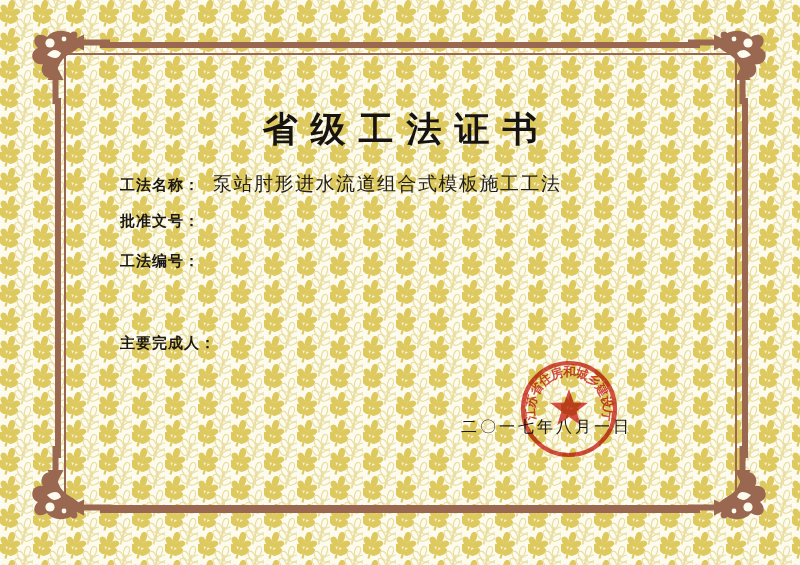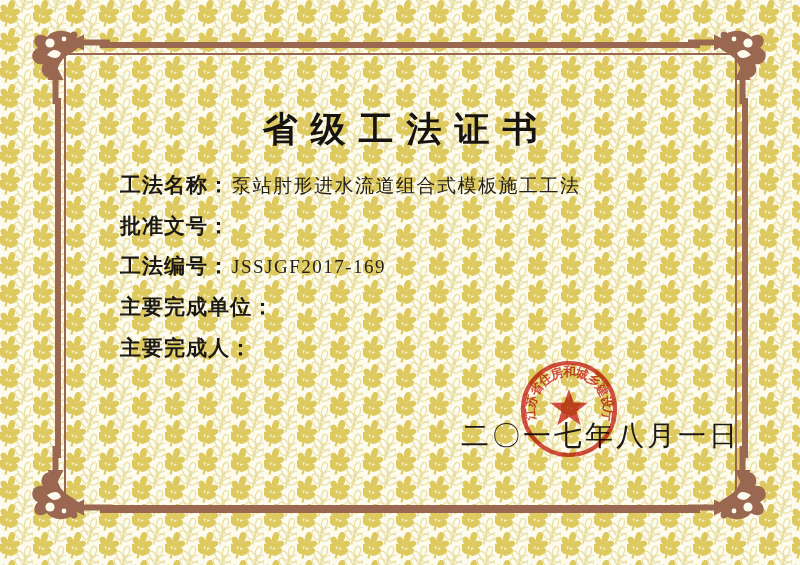--- a/index.html
+++ b/index.html
@@ -27,26 +27,26 @@
   .orn-tr{left:688px;top:22px; transform:scaleX(-1);}
   .orn-bl{left:28px; top:446px;transform:scaleY(-1);}
   .orn-br{left:688px;top:446px;transform:scale(-1,-1);}
   
   .title{
     position:absolute;left:0;top:106px;width:800px;z-index:3;
     text-align:center;font-size:35px;font-weight:900;color:#171310;
     letter-spacing:13px;padding-left:13px;box-sizing:border-box;
   }
   .field-row{position:absolute;left:120px;z-index:3;display:flex;align-items:baseline;white-space:nowrap;}
-  .row-0{top:171px;} .row-1{top:212px;} .row-2{top:252px;} .row-3{top:293px;} .row-4{top:334px;text-align:right;}
-  .field-label{font-size:21px;font-weight:800;color:#1c1814;letter-spacing:1px;}
-  .field-value{font-size:19px;color:#242019;margin-left:2px;letter-spacing:1.5px;}
+  .row-0{top:171px;} .row-1{top:212px;} .row-2{top:252px;gap:12px;} .row-3{top:293px;} .row-4{top:334px;text-align:right;}
+  .field-label{font-size:15px;font-weight:800;color:#1c1814;letter-spacing:1px;}
+  .field-value{font-size:19px;color:#242019;margin-left:13px;letter-spacing:1.5px;}
   .date{
     position:absolute;left:461px;top:417px;z-index:3;
-    font-size:28px;color:#1c1814;letter-spacing:3px;white-space:nowrap;text-align:right;
+    font-size:16px;color:#1c1814;letter-spacing:3px;white-space:nowrap;text-align:right;
   }
   .seal{
     position:absolute;left:499px;top:339px;width:140px;height:140px;z-index:4;
     opacity:.88;mix-blend-mode:multiply;
   }
 </style>
 </head>
 <body>
 
 <div class="page">
@@ -111,24 +111,22 @@
 
   <div class="field-row row-0">
     <span class="field-label">工法名称：</span>
     <span class="field-value">泵站肘形进水流道组合式模板施工工法</span>
   </div>
   <div class="field-row row-1">
     <span class="field-label">批准文号：</span>
   </div>
   <div class="field-row row-2">
     <span class="field-label">工法编号：</span>
-    <span class="field-value">JSSJGF2017-169</span>
   </div>
   <div class="field-row row-3">
-    <span class="field-label">主要完成单位：</span>
   </div>
   <div class="field-row row-4">
     <span class="field-label">主要完成人：</span>
   </div>
 
   <div class="date">二〇一七年八月一日</div>
 
   <svg class="seal" viewBox="0 0 140 140">
     <circle cx="70" cy="70" r="46" fill="none" stroke="#cf372c" stroke-width="4.2"></circle>
     <polygon fill="#cf372c" points="70,50 74.7,63.5 89,63.8 77.6,72.5 81.8,86.2 70,78 58.2,86.2 62.4,72.5 51,63.8 65.3,63.5"></polygon>

